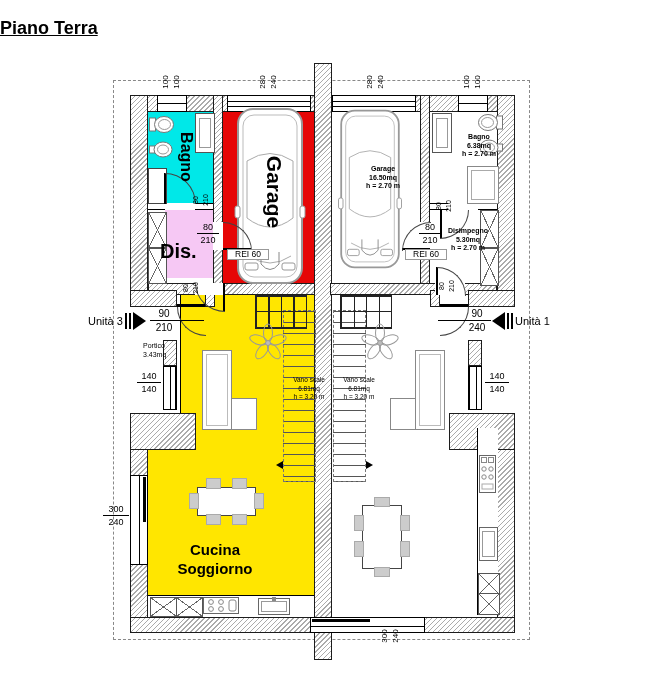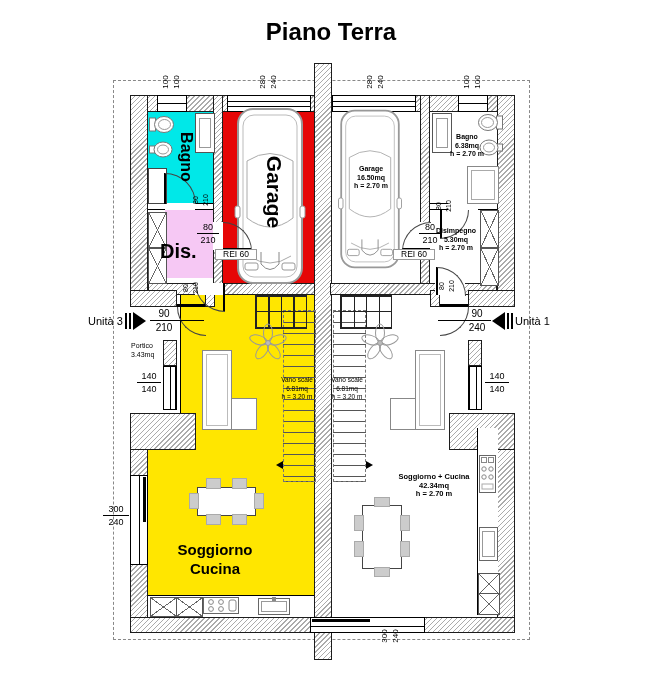--- a/index.html
+++ b/index.html
@@ -21,39 +21,39 @@
   .vdim{position:absolute;display:flex;flex-direction:column;align-items:center;
         justify-content:center;transform:rotate(-90deg);font-size:8px;line-height:9px;white-space:nowrap;}
   .vdim .bar{width:100%;height:1px;background:#000;margin:1px 0;}
   .vdim.small{font-size:7px;line-height:8px;}
   .hdim{position:absolute;text-align:center;font-size:9px;line-height:10px;white-space:nowrap;}
   .hdim .bar{height:1px;background:#000;margin:1px 0;}
   .hdim.big{font-size:10px;line-height:11px;}
   .dimline{position:absolute;background:#000;}
   .rname{position:absolute;font-weight:bold;}
   .vtext{display:flex;align-items:center;justify-content:center;transform:rotate(90deg);white-space:nowrap;}
-  .small-label{position:absolute;font-size:7px;line-height:8.5px;text-align:center;white-space:nowrap;}
+  .small-label{position:absolute;font-size:7px;line-height:8.5px;text-align:center;white-space:nowrap;margin-left:12px;}
   .xbox{position:absolute;border:1px solid #555;background:
      linear-gradient(to top right,transparent calc(50% - 0.5px),#666 calc(50% - 0.5px),#666 calc(50% + 0.5px),transparent calc(50% + 0.5px)),
      linear-gradient(to bottom right,transparent calc(50% - 0.5px),#666 calc(50% - 0.5px),#666 calc(50% + 0.5px),transparent calc(50% + 0.5px));
      background-color:#fff;}
   .furn{position:absolute;background:#fff;border:1px solid #777;}
   .furn.inner{border-color:#aaa;}
   .stairs{position:absolute;border:1px dashed #777;
      background:repeating-linear-gradient(to bottom,#555 0 1px,transparent 1px 11px);}
   .grid-wardrobe{position:absolute;border:1px solid #222;background-image:
      repeating-linear-gradient(to right,#222 0 1px,transparent 1px 12.5px),
      repeating-linear-gradient(to bottom,#222 0 1px,transparent 1px 15.5px);}
   .marker{position:absolute;display:flex;align-items:center;gap:2px;font-size:11px;white-space:nowrap;}
   .marker .mbar{width:2px;height:16px;background:#000;}
   .tri-r{width:0;height:0;border-top:9px solid transparent;border-bottom:9px solid transparent;border-left:13px solid #000;}
   .tri-l{width:0;height:0;border-top:9px solid transparent;border-bottom:9px solid transparent;border-right:13px solid #000;}
   .stair-arrow-l{position:absolute;width:0;height:0;border-top:4px solid transparent;border-bottom:4px solid transparent;border-right:7px solid #000;}
   .stair-arrow-r{position:absolute;width:0;height:0;border-top:4px solid transparent;border-bottom:4px solid transparent;border-left:7px solid #000;}
-  .title{position:absolute;left:0;right:0;top:18px;text-align:center;font-size:24px;font-weight:bold;}
+  .title{position:absolute;left:0;right:0;top:18px;font-size:18px;font-weight:bold;text-decoration:underline;}
 </style>
 </head>
 <body>
 
 <div class="canvas">
 
   <div class="title">Piano Terra</div>
 
   <div class="abs" style="left:113px;top:80px;width:417px;height:560px;border:1px dashed #888;"></div>
 
@@ -390,22 +390,22 @@
     <span class="tri-l"></span>
     <span class="mbar"></span>
     <span class="mbar"></span>
     <span>Unità 1</span>
   </div>
 
   <div class="rname vtext abs" style="left:151px;top:147px;width:70px;height:20px;font-size:16px;">Bagno</div>
   <div class="rname abs" style="left:160px;top:240px;font-size:20px;">Dis.</div>
   <div class="rname vtext abs" style="left:224px;top:181px;width:100px;height:22px;font-size:21px;">Garage</div>
   <div class="rname abs" style="left:150px;top:540px;width:130px;text-align:center;font-size:15px;line-height:19px;">
+    <div>Cucina</div>
     <div>Soggiorno</div>
-    <div>Cucina</div>
   </div>
 
   <div class="small-label" style="left:131px;top:342px;width:34px;text-align:left;">
     <div>Portico</div>
     <div>3.43mq</div>
   </div>
   <div class="small-label" style="left:486px;top:342px;width:34px;text-align:left;">
     <div></div>
     <div></div>
   </div>
@@ -429,19 +429,14 @@
   <div class="small-label" style="left:446px;top:133px;width:42px;font-weight:bold;">
     <div>Bagno</div>
     <div>6.38mq</div>
     <div>h = 2.70 m</div>
   </div>
   <div class="small-label" style="left:430px;top:227px;width:52px;font-weight:bold;">
     <div>Disimpegno</div>
     <div>5.30mq</div>
     <div>h = 2.70 m</div>
   </div>
-  <div class="small-label" style="left:396px;top:473px;width:76px;font-size:7.5px;font-weight:bold;">
-    <div>Soggiorno + Cucina</div>
-    <div>42.34mq</div>
-    <div>h = 2.70 m</div>
-  </div>
 
 </div>
 
 </body></html>

